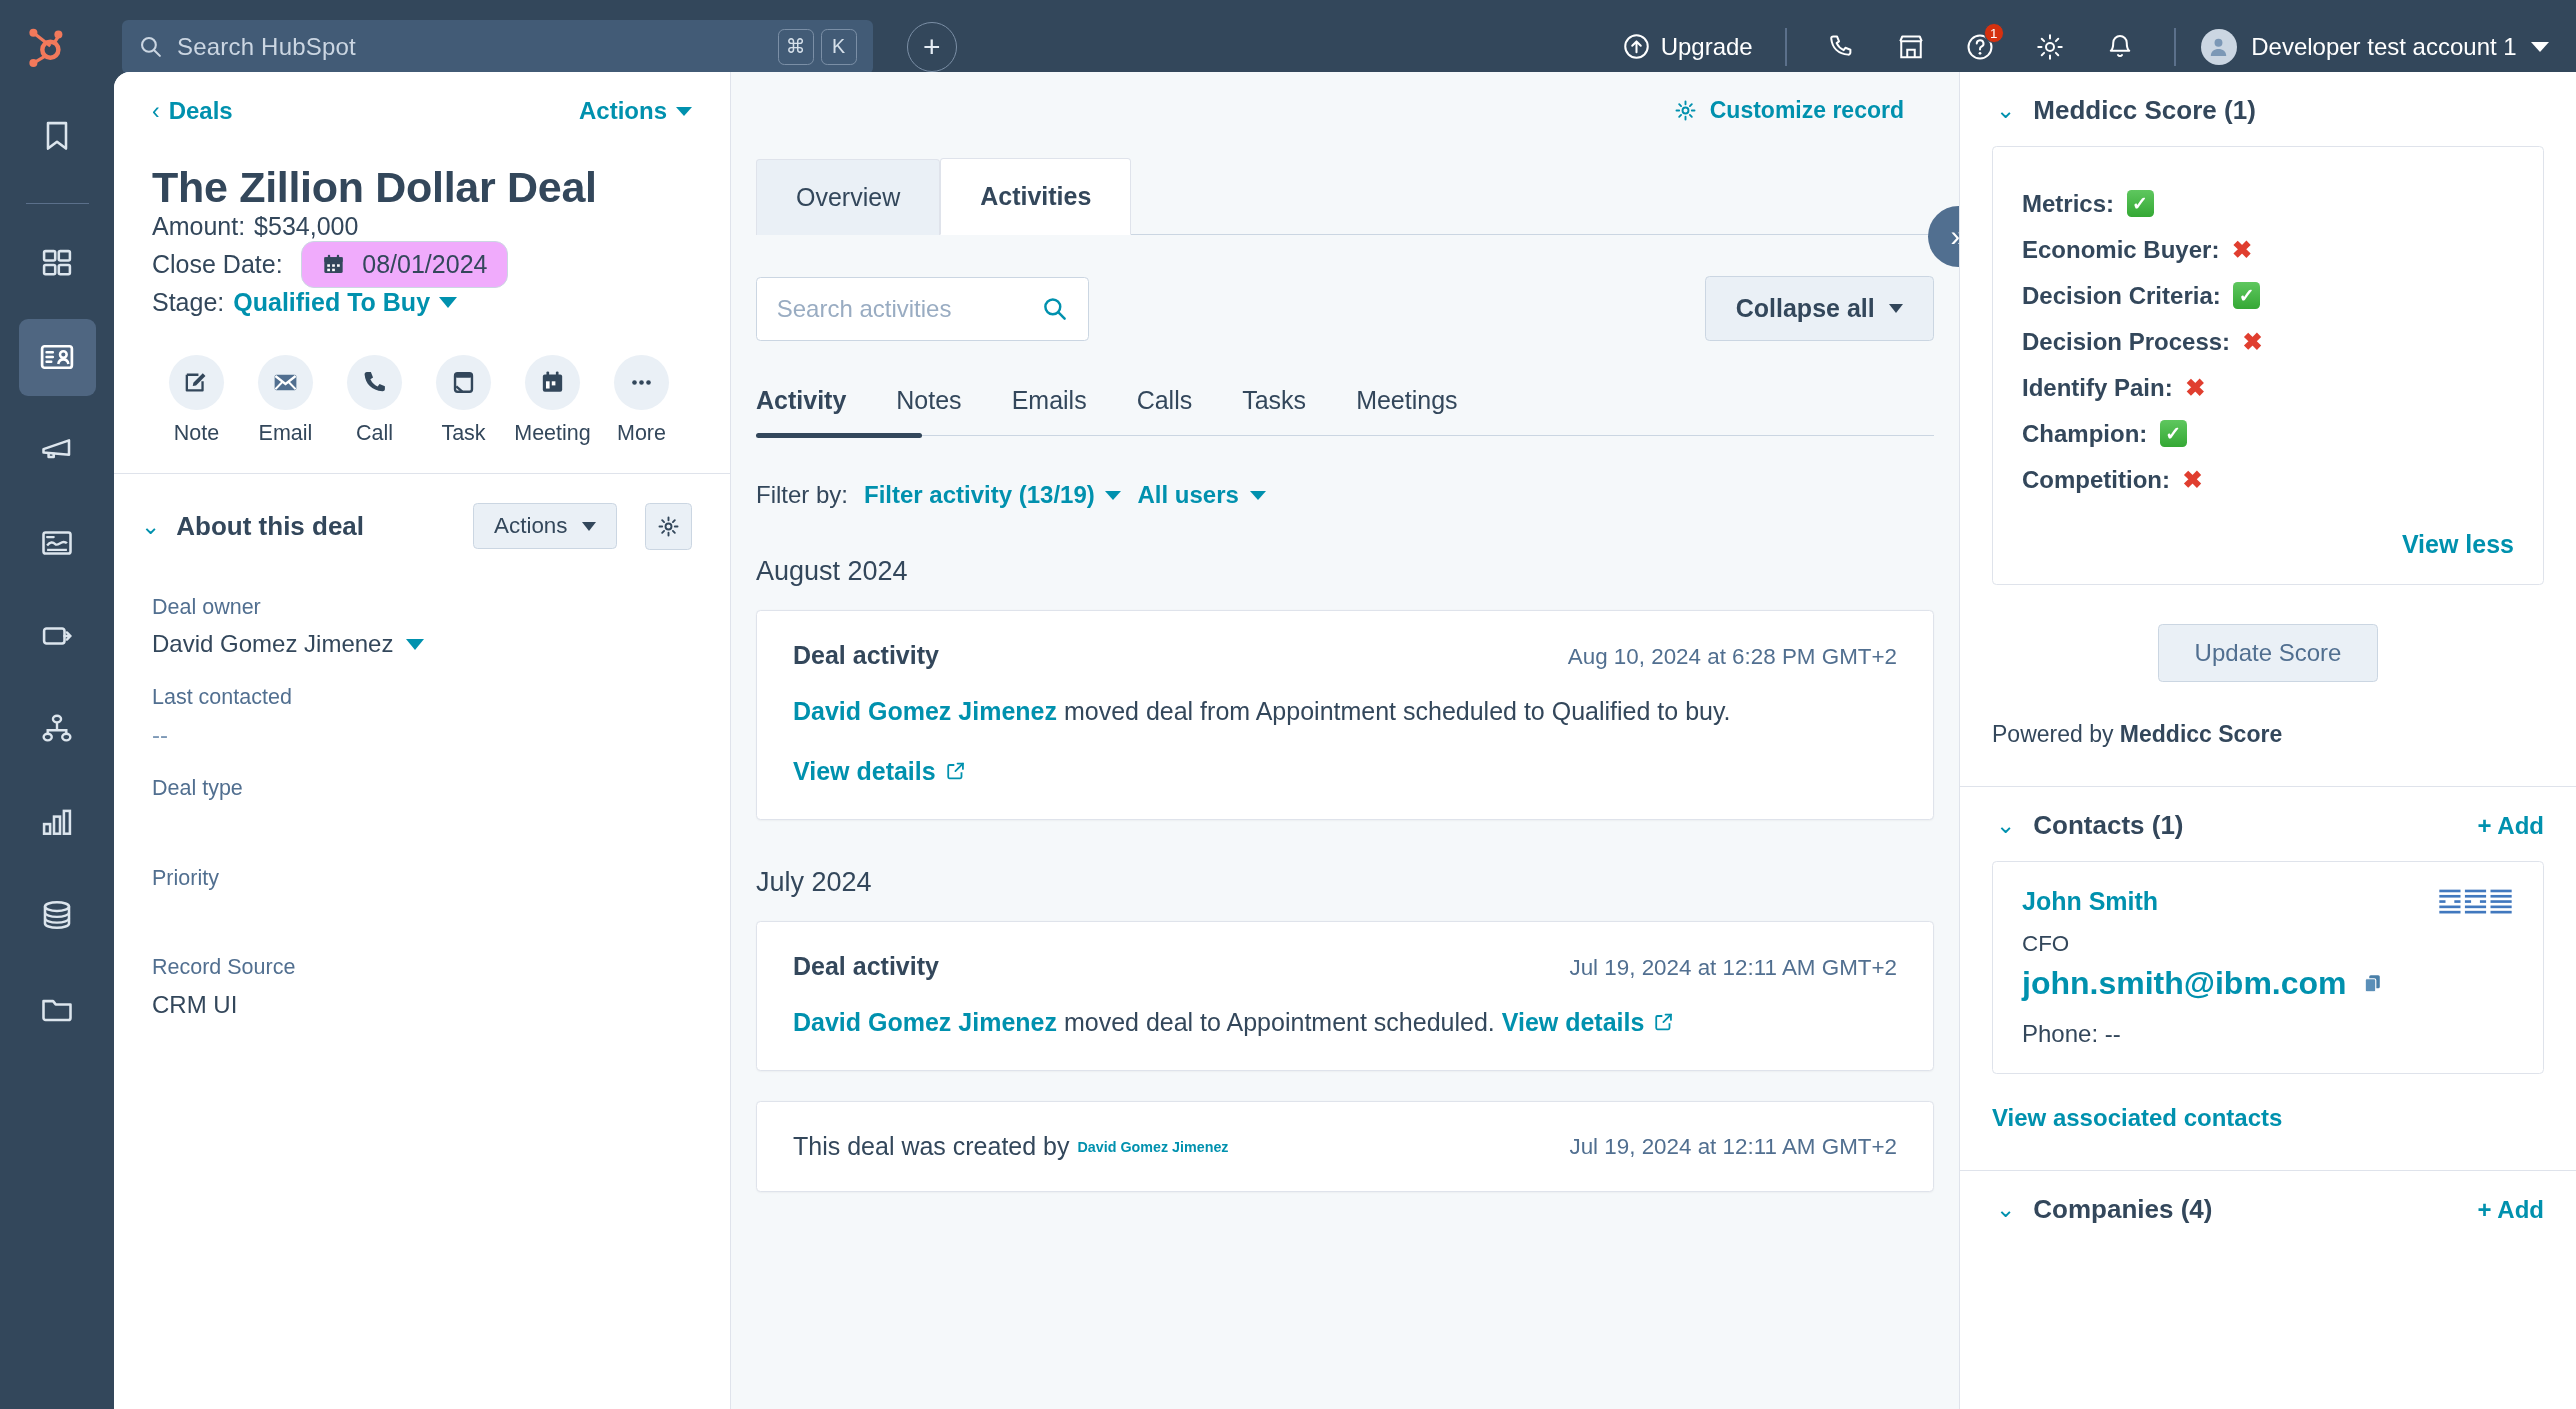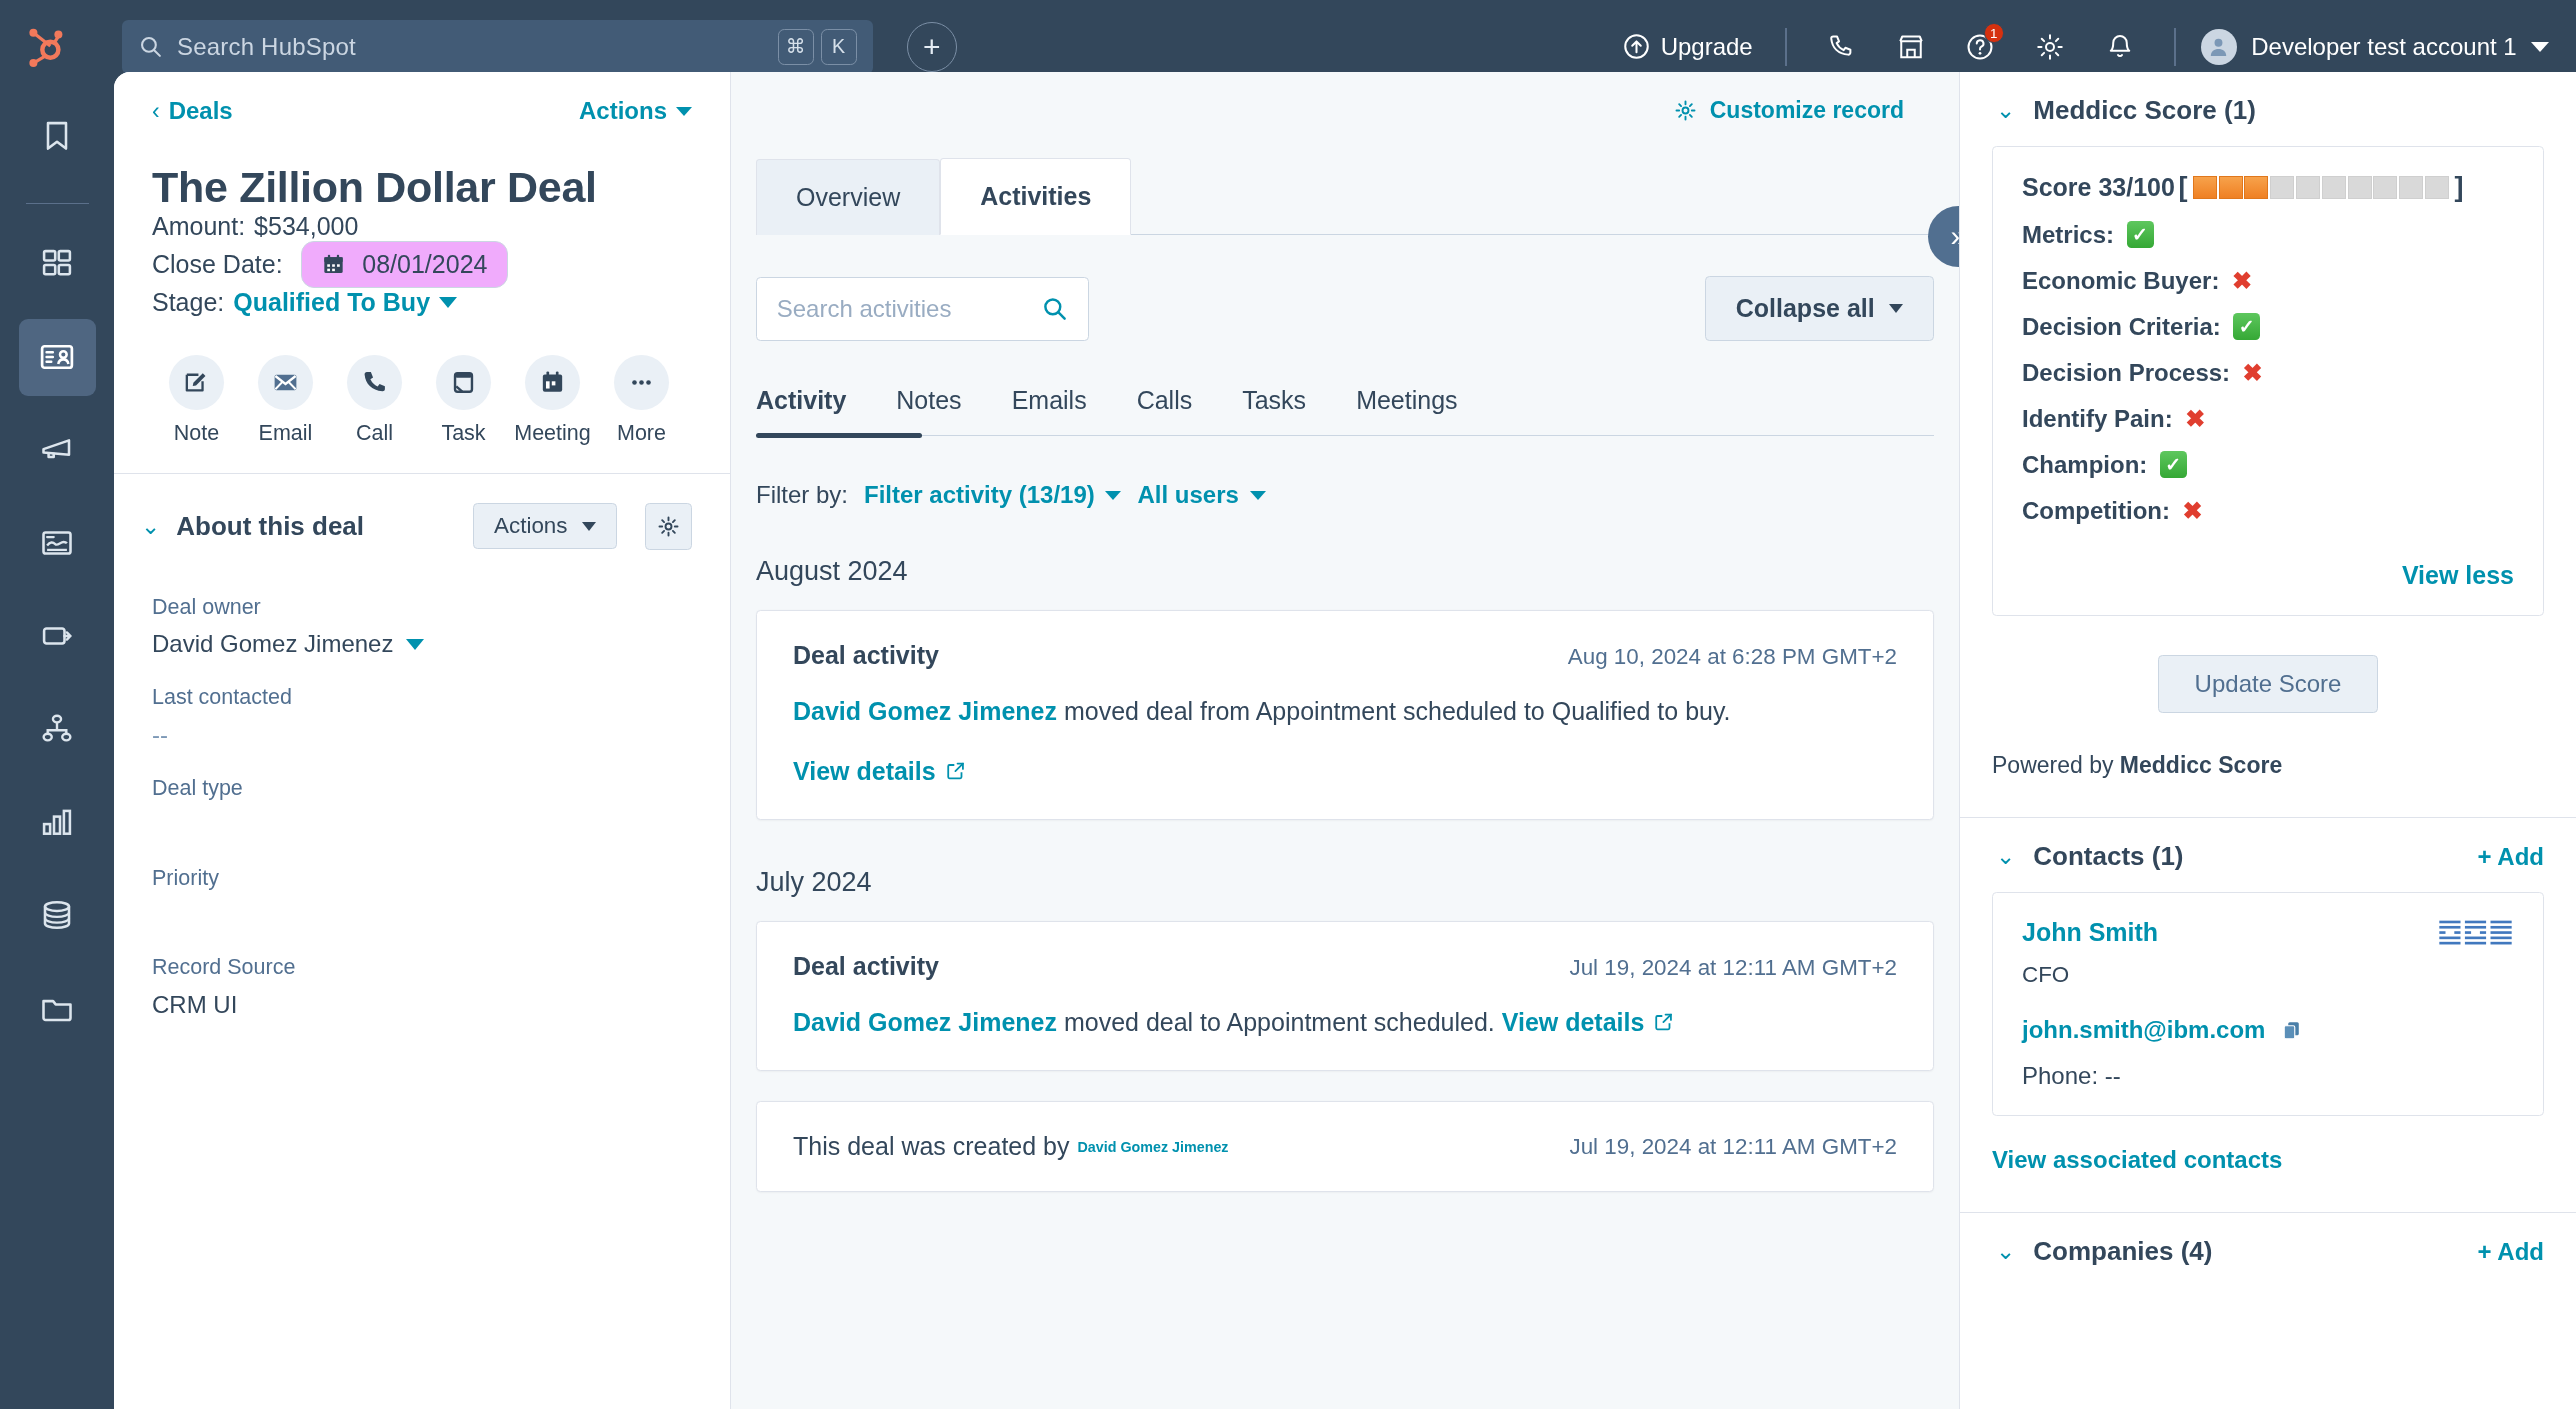--- a/index.html
+++ b/index.html
@@ -243,21 +243,21 @@
   .updbtn { background: #eaf0f6; border: 0.9px solid #cbd6e2; border-radius: 4.5px;
     color: #516f90; font-size: 24px; padding: 14.3px 36px; cursor: pointer; }
   .powered { font-size: 23px; color: #33475b; margin: 39px 0 0 32px; }
   .powered b { font-weight: 700; }
   .r-div { height: 0.9px; background: #dfe3eb; margin-top: 38px; }
 
   .contact-name { font-size: 25px; font-weight: 700; color: #0091ae; cursor: pointer; }
   .contact-row { display: flex; align-items: flex-start; }
   .ibm { margin-left: auto; width: 77px; height: 30px; }
   .contact-role { font-size: 22.4px; color: #33475b; margin-top: 14.3px; }
-  .contact-mail { font-size: 24px; font-weight: 700; color: #0091ae; margin-top: 28px;
+  .contact-mail { font-size: 32px; font-weight: 700; color: #0091ae; margin-top: 8px;
     display: flex; align-items: center; gap: 14.3px; cursor: pointer; }
   .contact-phone { font-size: 24px; color: #33475b; margin-top: 18px; }
   .assoc { color: #0091ae; font-size: 24px; font-weight: 700; margin: 30px 0 0 32px;
     cursor: pointer; }
 </style>
 </head>
 <body>
 
 <div class="app">
 
@@ -689,37 +689,20 @@
     </div>
 
     <div class="rightcol">
 
       <div class="r-head">
         <span class="chev-d">⌄</span>
         <span class="r-title">Meddicc Score (1)</span>
       </div>
 
       <div class="r-box">
-        <div class="score-line">
-          <span>Score 33/100</span>
-          <span class="bracket">[</span>
-          <span class="bar">
-              <span class="seg on"></span>
-              <span class="seg on"></span>
-              <span class="seg on"></span>
-              <span class="seg"></span>
-              <span class="seg"></span>
-              <span class="seg"></span>
-              <span class="seg"></span>
-              <span class="seg"></span>
-              <span class="seg"></span>
-              <span class="seg"></span>
-            </span>
-          <span class="bracket">]</span>
-        </div>
 
         <div class="crit">
           <span>Metrics:</span>
           <span class="ok-box">✓</span>
         </div>
         <div class="crit">
           <span>Economic Buyer:</span>
           <span class="mark no">✖</span>
         </div>
         <div class="crit">

